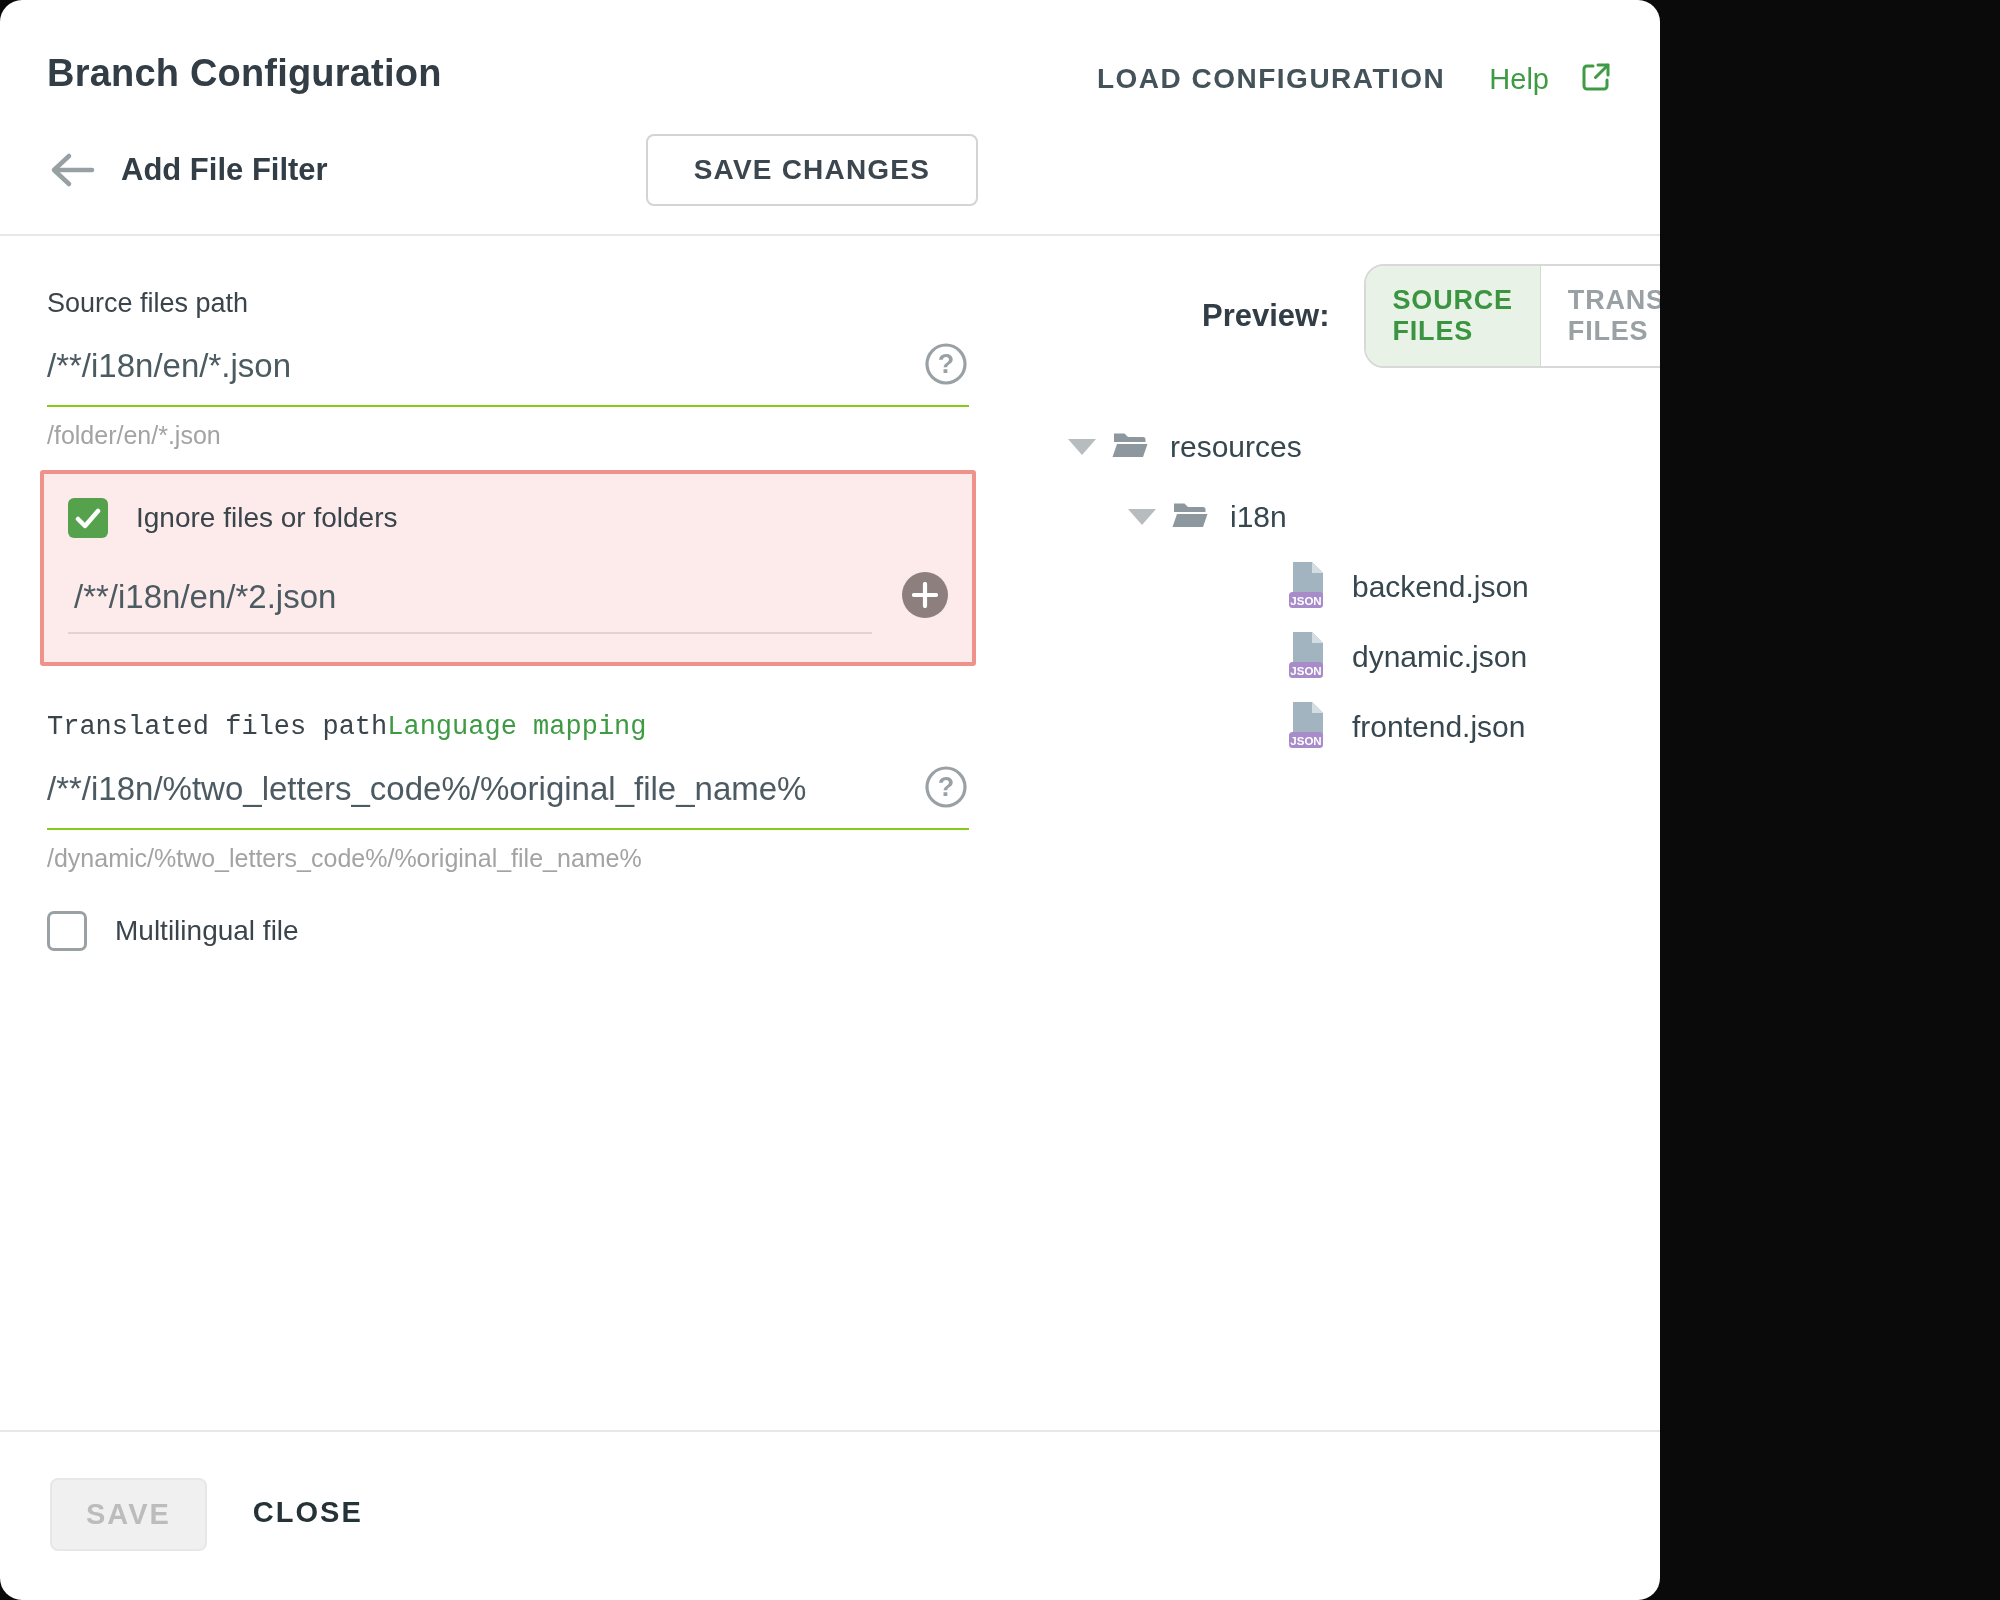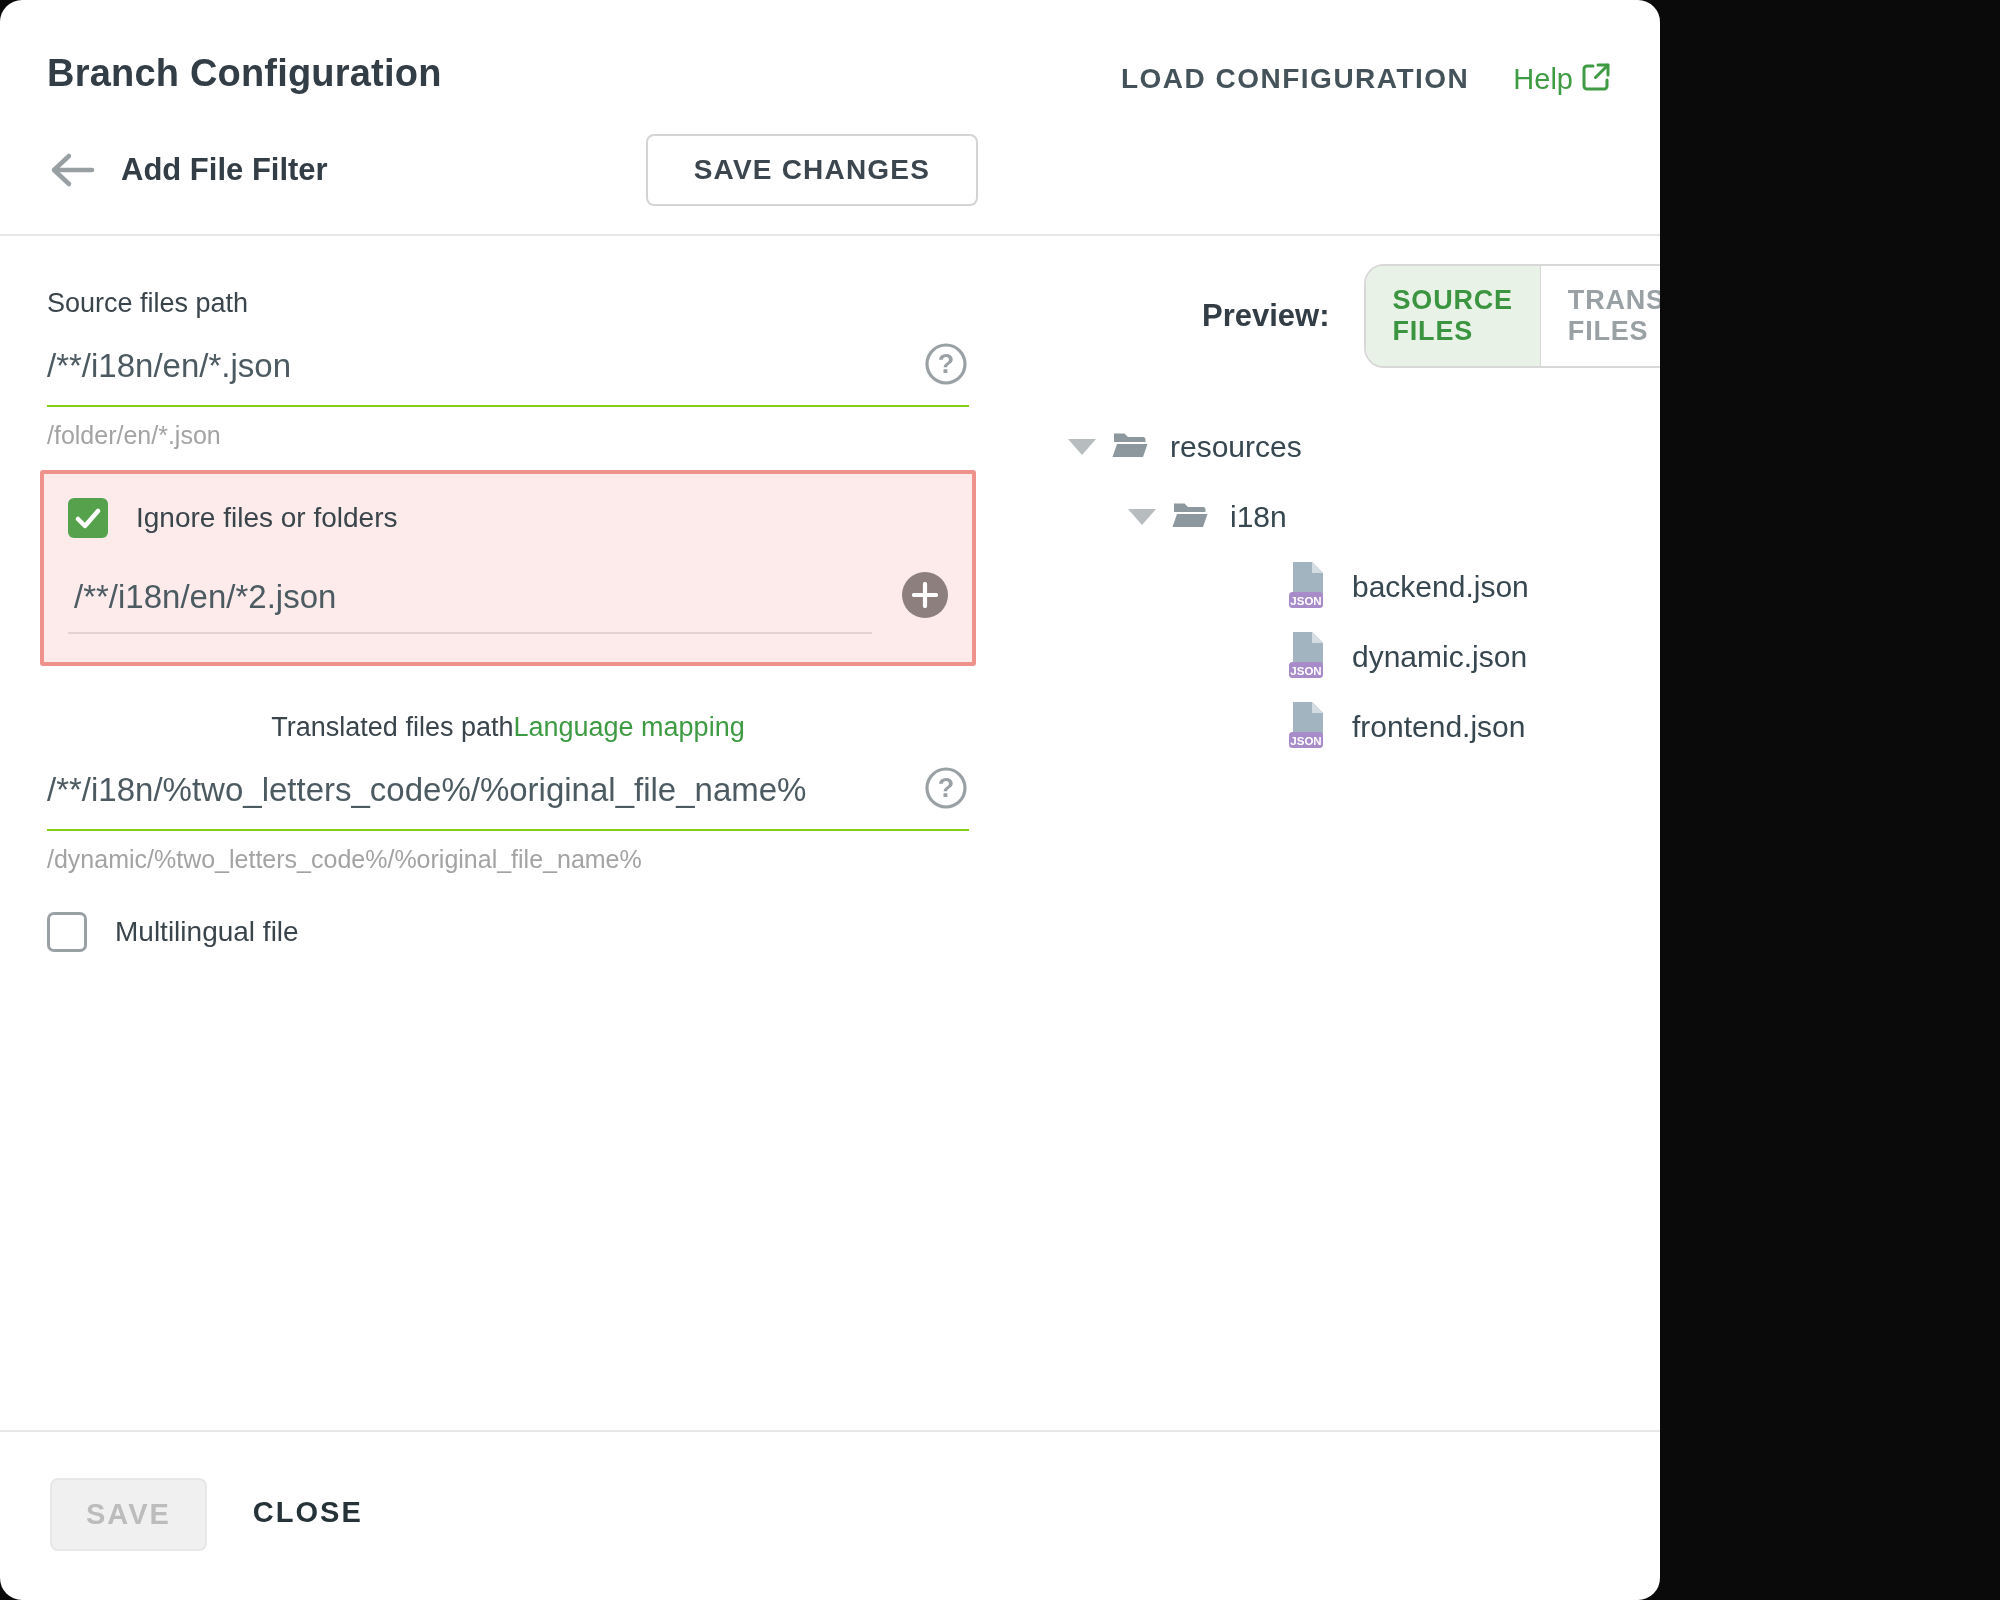--- a/index.html
+++ b/index.html
@@ -7,36 +7,36 @@
   body { background:#0a0a0a; font-family:"Liberation Sans", sans-serif; color:#37474f; }
   .card { width:1660px; height:1600px; background:#ffffff; border-radius:22px; overflow:hidden;
           display:flex; flex-direction:column; }
 
   
   .header { height:236px; border-bottom:2px solid #e7e7e7; padding:52px 47px 0 47px; flex:none; }
   .header-row1 { display:flex; align-items:flex-start; justify-content:space-between; }
   .page-title { font-size:38px; font-weight:bold; color:#323d46; letter-spacing:.2px; }
   .header-right { display:flex; align-items:center; gap:44px; padding-top:8px; }
   .load-config { font-size:28px; font-weight:bold; color:#44535a; letter-spacing:1.5px; cursor:pointer; }
-  .help-link { display:flex; align-items:center; gap:6px; cursor:pointer; }
+  .help-link { display:flex; align-items:center; gap:30px; cursor:pointer; }
   .help-text { font-size:29px; color:#3e9b43; }
   .header-row2 { display:flex; align-items:center; margin-top:36px; }
   .back-btn { width:48px; height:36px; cursor:pointer; flex:none; }
   .subtitle { font-size:31px; font-weight:bold; color:#323d46; margin-left:26px; }
   .save-changes-btn { margin-left:318px; background:#fff; border:2px solid #d4d4d4; border-radius:8px;
           padding:18px 46px; font-size:28px; font-weight:bold; color:#3b464e; letter-spacing:1.2px;
           font-family:"Liberation Sans", sans-serif; cursor:pointer; }
 
   
   .main { flex:1; display:flex; padding:28px 47px 0 47px; overflow:hidden; }
   .left-col { width:922px; flex:none; margin-top:24px; }
   .right-col { flex:1; margin-left:45px; }
 
   .field-label { font-size:27px; color:#3a444b; }
-  .label-row { display:flex; align-items:flex-end; justify-content:center; }
+  .label-row { display:flex; align-items:flex-end; justify-content:flex-start;font-family:Liberation Mono, monospace; }
   .green-link { font-size:27px; color:#3e9b43; cursor:pointer; }
   .input-wrap { display:flex; align-items:center; border-bottom:2px solid #84cc16; padding:22px 0 14px 0; }
   .text-input { flex:1; border:none; outline:none; background:transparent; font-size:33px; color:#4c5a61;
           font-family:"Liberation Sans", sans-serif; }
   .hint { margin-top:14px; font-size:25px; color:#a3a3a3; }
 
   .ignore-panel { margin:20px -7px 0 -7px; border:4px solid #f0928c; background:#fdeaea; border-radius:3px;
           padding:24px 24px 28px 24px; }
   .check-row { display:flex; align-items:center; gap:28px; cursor:pointer; }
   .checkbox-checked { width:40px; height:40px; background:#55a14c; border-radius:6px; flex:none;

